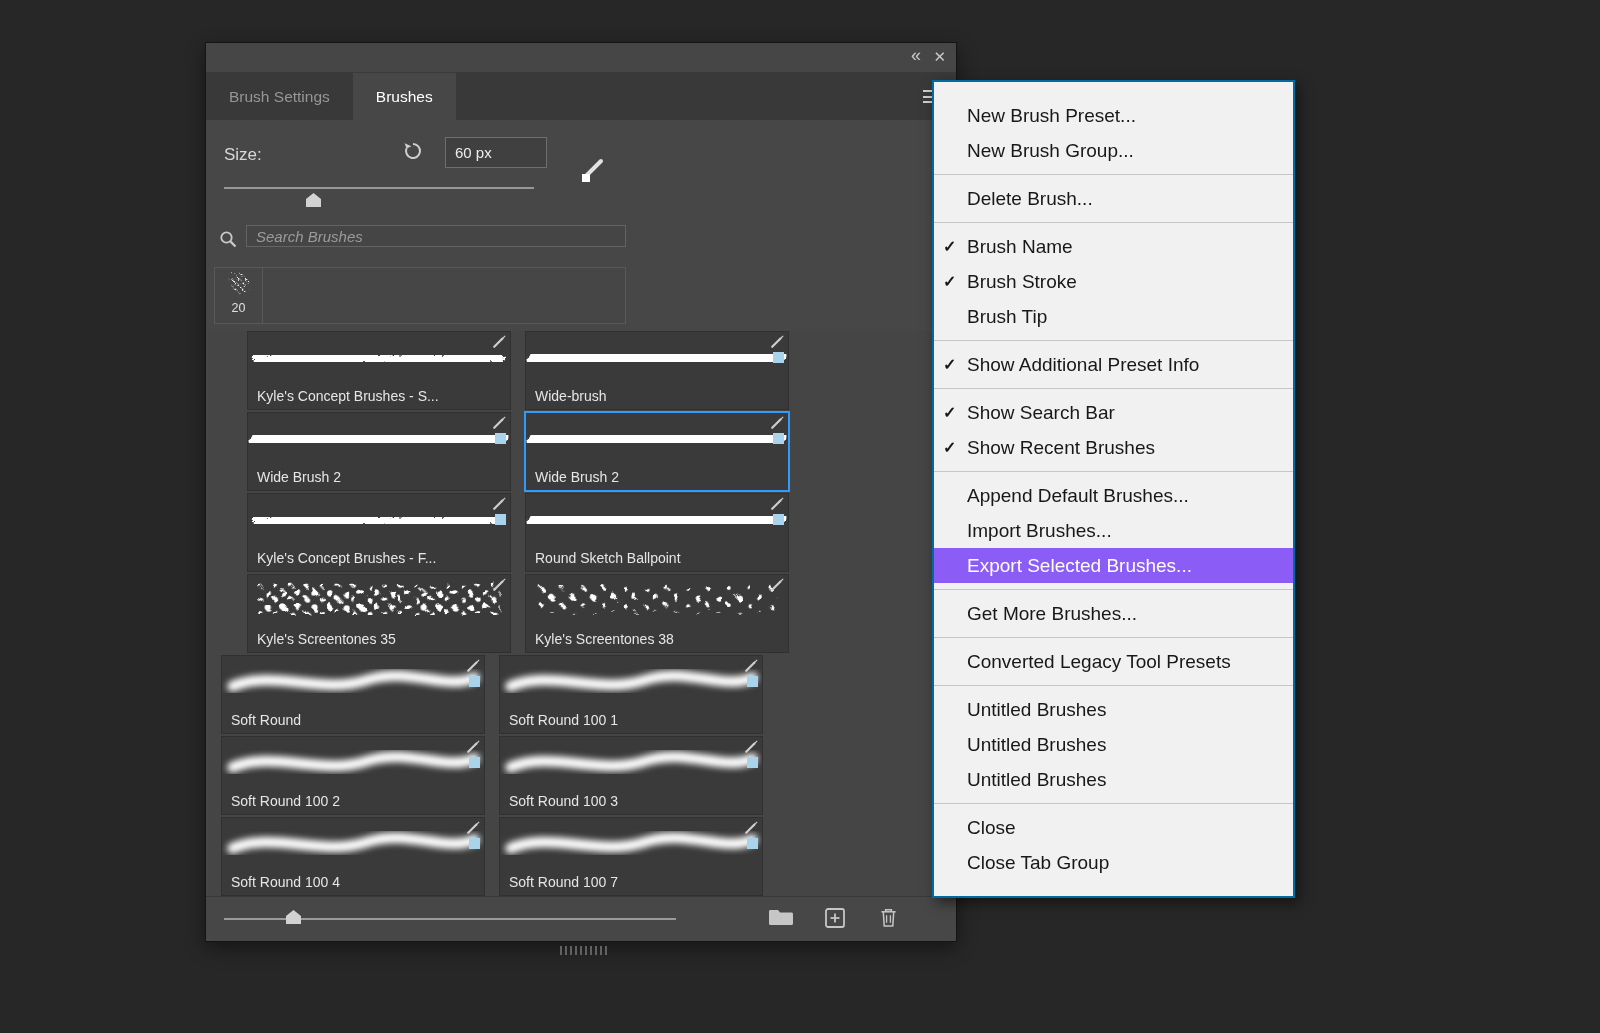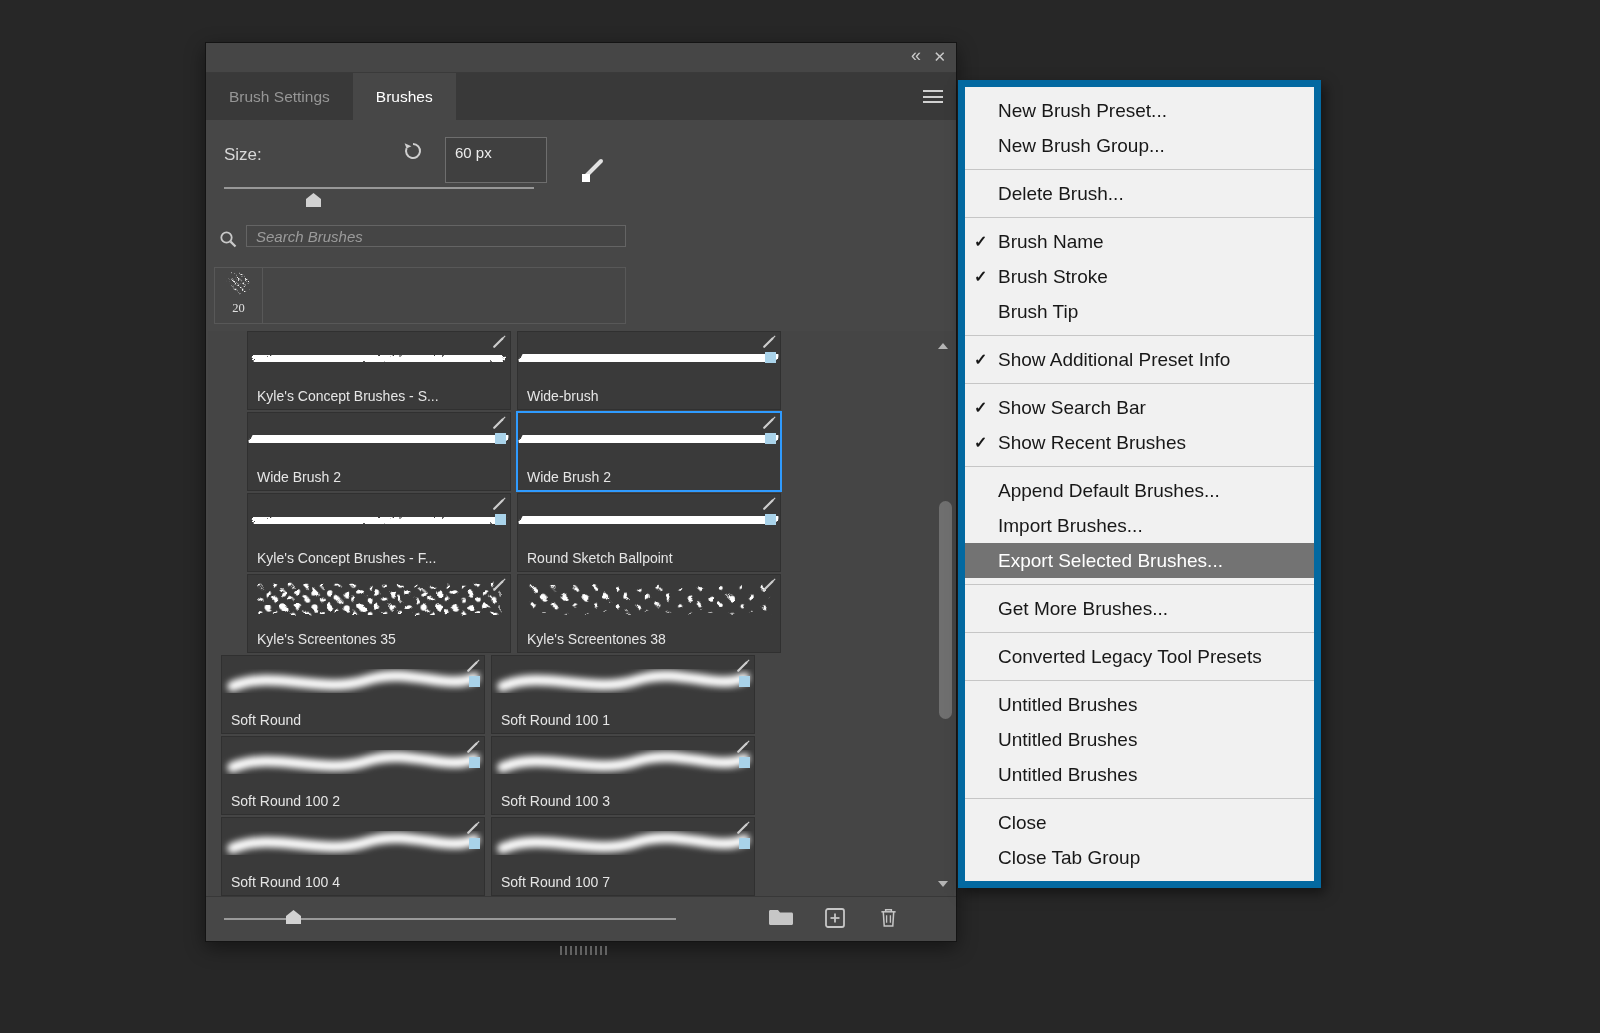--- a/index.html
+++ b/index.html
@@ -40,21 +40,21 @@
   .hamburger {
     position:absolute; right:13px; top:17px; width:20px; height:13px;
     display:flex; flex-direction:column; justify-content:space-between;
   }
   .hamburger div { height:2px; background:#d0d0d0; }
 
   
   .size-label { position:absolute; left:18px; top:102px; font-size:17px; color:#d8d8d8; }
   .reset-icon { position:absolute; left:196px; top:97px; width:22px; height:22px; }
   .size-value {
-    position:absolute; left:239px; top:94px; width:102px; height:46px;
+    position:absolute; left:239px; top:94px; width:102px; height:31px;
     background:#404040; border:1px solid #6e6e6e; color:#ececec;
     font-size:15px; line-height:29px; padding-left:9px;
   }
   .brushpreview-icon { position:absolute; left:372px; top:113px; width:30px; height:28px; }
 
   .size-slider-track { position:absolute; left:18px; top:144px; width:310px; height:2px; background:#989898; }
   .size-slider-thumb {
     position:absolute; left:100px; top:150px; width:15px; height:14px; background:#d2d2d2;
     clip-path:polygon(50% 0,100% 42%,100% 100%,0 100%,0 42%);
   }
@@ -71,28 +71,28 @@
   
   .recent-box {
     position:absolute; left:8px; top:224px; width:412px; height:57px;
     border:1px solid #585858; background:#464646;
   }
   .recent-tile {
     position:absolute; left:0; top:0; width:48px; height:55px;
     border-right:1px solid #585858; text-align:center;
   }
   .recent-tile svg { margin-top:3px; }
-  .recent-label { font-size:12.5px; color:#e0e0e0; margin-top:-2px;font-family:Liberation Serif, serif; }
+  .recent-label { font-size:12.5px; color:#e0e0e0; margin-top:-2px; }
 
   
   .brush-grid {
     position:absolute; left:2px; right:2px; top:288px; height:566px;
     background:#454545; overflow:hidden;
   }
-  .brush-row { display:flex; gap:6px; margin:0 0 2px 13px; }
+  .brush-row { display:flex; gap:14px; margin:0 0 2px 13px; }
   .brush-row.indent { margin-left:39px; }
   .tile { width:264px; height:79px; background:#3a3a3a; position:relative; border:1px solid #303030; }
   .tile.selected { outline:2px solid #2f9bff; outline-offset:-1px; z-index:2; }
   .tile-preview { position:relative; height:52px; overflow:hidden; }
   .tile-preview > svg.stroke { position:absolute; left:0; top:0; width:100%; height:100%; }
   .tile-icon { position:absolute; top:2px; right:3px; width:15px; height:15px; }
   .tile-chip { position:absolute; top:20px; right:4px; width:11px; height:11px; background:#a9d3ea; }
   .tile-label {
     font-size:14px; color:#e6e6e6; padding:4px 9px 0 9px;
     white-space:nowrap; overflow:hidden;
@@ -124,27 +124,27 @@
   .bbicon.trash { left:673px; }
 
   .panel-grip {
     position:absolute; left:560px; top:946px; width:50px; height:9px;
     background:repeating-linear-gradient(90deg,#6d6d6d 0 2px,transparent 2px 5px);
     opacity:.85;
   }
 
   
   .menu {
-    position:absolute; left:958px; top:80px; width:363px;
-    background:#f1f1f1; border:7px solid #0369a1; padding:6px 0;
+    position:absolute; left:932px; top:80px; width:363px;
+    background:#f1f1f1; border:2px solid #0369a1; padding:16px 0;
     box-shadow:4px 5px 12px rgba(0,0,0,.5);
     color:#181818; font-size:19px;
   }
   .menu-item { position:relative; height:35px; line-height:35px; padding-left:33px; cursor:default; }
-  .menu-item.highlighted { background:#737373; color:#ffffff; }
+  .menu-item.highlighted { background:#8b5cf6; color:#ffffff; }
   .menu-check { position:absolute; left:9px; top:0; font-size:16px; font-weight:bold; }
   .menu-sep { height:1px; background:#c6c6c6; margin:6px 0; }
 </style>
 </head>
 <body>
 
 <svg style="position:absolute;width:0;height:0" aria-hidden="true">
   <defs>
     <filter id="f-soft" x="-20%" y="-60%" width="140%" height="220%">
       <feGaussianBlur stdDeviation="3"></feGaussianBlur>

